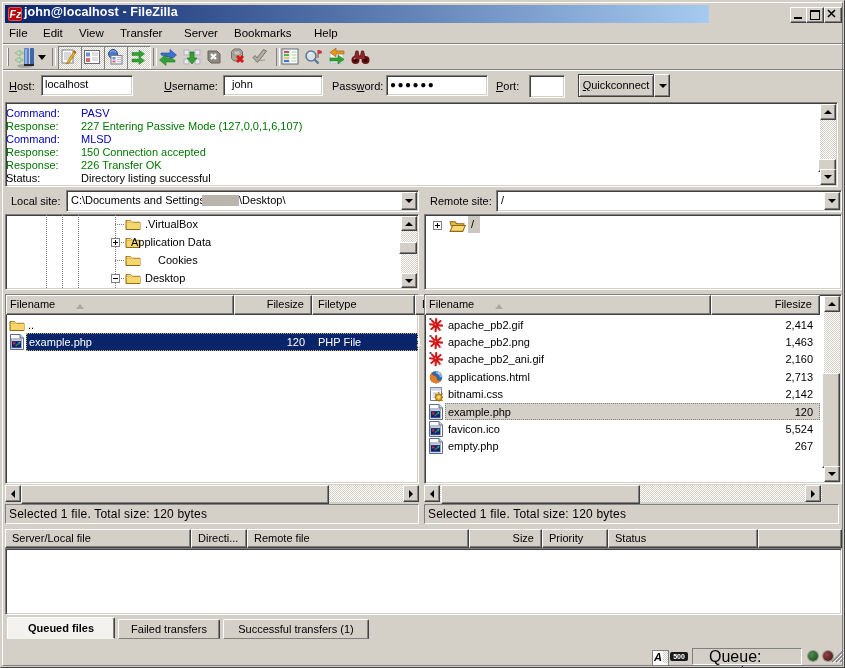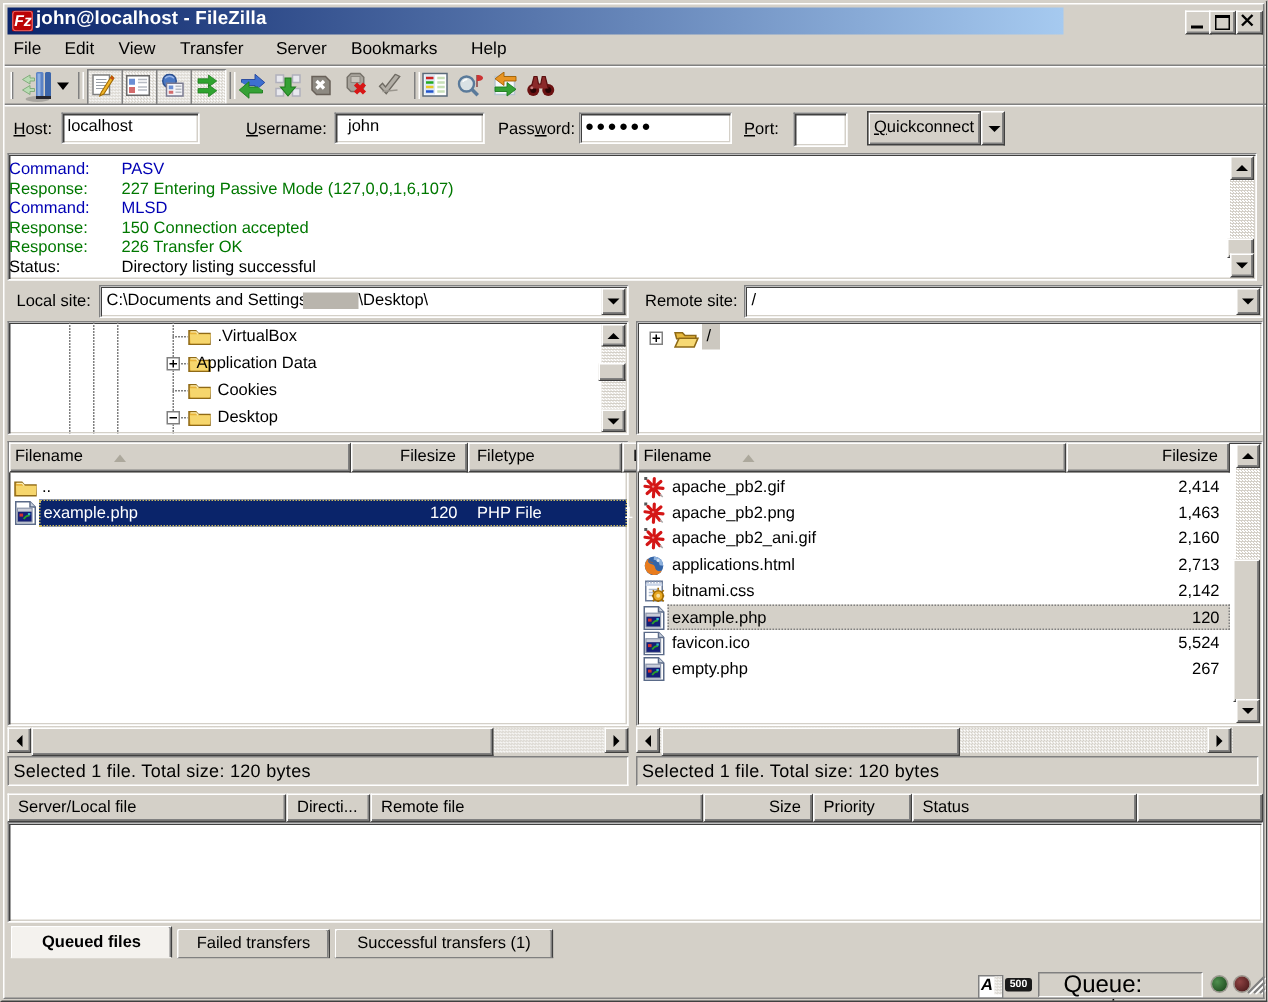--- a/index.html
+++ b/index.html
@@ -308,21 +308,21 @@
         <div class="abs" style="left:3px;top:1px;width:1px;height:5px;background:#000"></div>
       </div>
   <svg class="abs" style="left:119px;top:20px" width="16" height="14">
         <use href="#fold"></use>
       </svg>
   <span class="abs" style="left:125px;top:21px">Application Data</span>
   <div class="abs hline-dot" style="left:109px;top:45px;width:10px"></div>
   <svg class="abs" style="left:119px;top:38px" width="16" height="14">
         <use href="#fold"></use>
       </svg>
-  <span class="abs" style="left:139px;top:39px">Cookies</span>
+  <span class="abs" style="left:152px;top:39px">Cookies</span>
   <div class="abs hline-dot" style="left:109px;top:63px;width:10px"></div>
   <div class="abs" style="left:105px;top:59px;width:9px;height:9px;border:1px solid #808080;background:#fff;box-sizing:border-box">
         <div class="abs" style="left:1px;top:3px;width:5px;height:1px;background:#000"></div>
       </div>
   <svg class="abs" style="left:119px;top:56px" width="16" height="14">
         <use href="#fold"></use>
       </svg>
   <span class="abs" style="left:139px;top:57px">Desktop</span>
 
   <div class="abs dither" style="right:1px;top:1px;width:16px;height:72px"></div>

